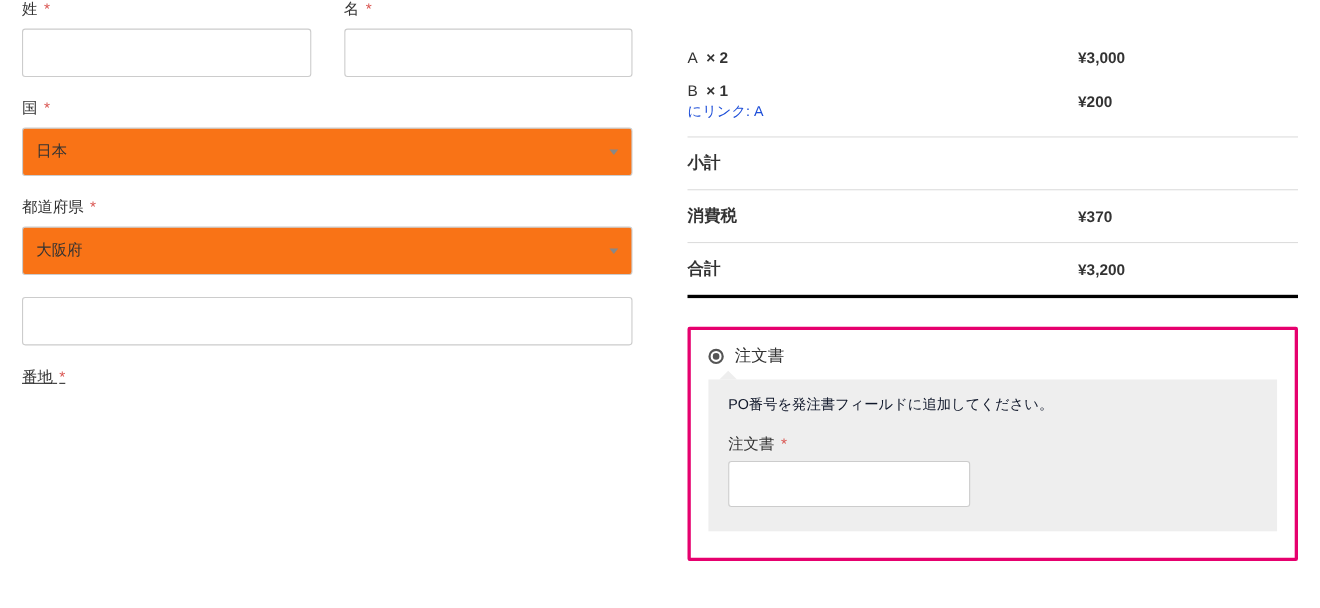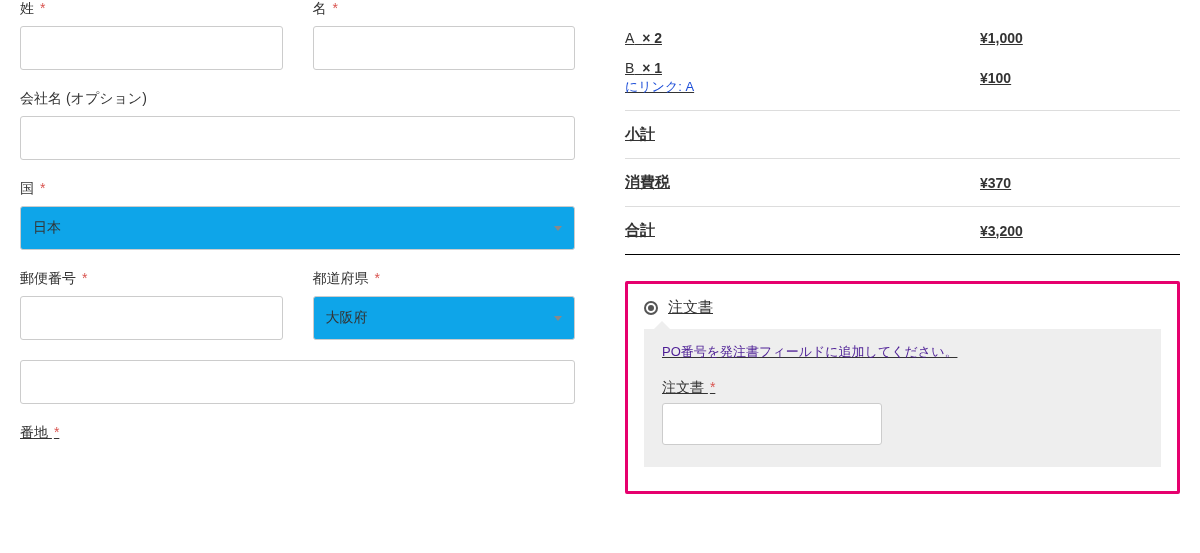--- a/index.html
+++ b/index.html
@@ -10,21 +10,21 @@
     background: #fff;
     padding: 0;
   }
   .wrap {
     display: flex;
     width: 1200px;
     gap: 50px;
     padding: 0 20px;
   }
   .col-left { width: 560px; }
-  .col-right { width: 560px; padding-top: 16px; text-decoration: underline; }
+  .col-right { width: 560px; padding-top: 30px; }
 
   
   .row { display: flex; gap: 30px; margin-bottom: 20px; }
   .field { flex: 1; }
   .field label, .label { display: block; font-size: 14px; color: #333; margin-bottom: 8px; }
   .req { color: #d9534f; margin-left: 2px; }
   input[type=text] {
     width: 100%;
     height: 44px;
     border: 1px solid #ccc;
@@ -33,21 +33,21 @@
     font-size: 14px;
     background: #fff;
   }
   .select {
     width: 100%;
     height: 44px;
     border: 1px solid #ccc;
     border-radius: 3px;
     padding: 0 12px;
     font-size: 14px;
-    background: #0ea5e9;
+    background: #f97316;
     display: flex;
     align-items: center;
     justify-content: space-between;
     cursor: pointer;
   }
   .chev {
     width: 0; height: 0;
     border-left: 4px solid transparent;
     border-right: 4px solid transparent;
     border-top: 5px solid #888;
@@ -95,21 +95,21 @@
     position: relative;
   }
   .paybox-arrow {
     position: absolute;
     top: -8px; left: 10px;
     width: 0; height: 0;
     border-left: 8px solid transparent;
     border-right: 8px solid transparent;
     border-bottom: 8px solid #eee;
   }
-  .paymsg { font-size: 13px; color: #4c1d95; margin-bottom: 18px; }
+  .paymsg { font-size: 13px; color: #0f172a; margin-bottom: 18px; }
   .pofield label { font-size: 14px; color: #333; display: block; margin-bottom: 6px; }
   .pofield input {
     width: 220px; height: 42px;
     border: 1px solid #ccc; border-radius: 3px; background: #fff;
     padding: 0 10px;
   }
 </style>
 </head>
 <body>
 
@@ -121,43 +121,33 @@
       <div class="field">
         <label><span>姓</span> <span class="req">*</span></label>
         <input type="text" style="">
       </div>
       <div class="field">
         <label><span>名</span> <span class="req">*</span></label>
         <input type="text" style="">
       </div>
     </div>
 
-    <div class="row">
-      <div class="field">
-        <label>会社名 (オプション)</label>
-        <input type="text" style="">
-      </div>
-    </div>
 
     <div class="row">
       <div class="field">
         <label><span>国</span> <span class="req">*</span></label>
         <div class="select">
           <span>日本</span>
           <span class="chev"></span>
         </div>
       </div>
     </div>
 
     <div class="row">
       <div class="field">
-        <label><span>郵便番号</span> <span class="req">*</span></label>
-        <input type="text" style="">
-      </div>
-      <div class="field">
         <label><span>都道府県</span> <span class="req">*</span></label>
         <div class="select">
           <span>大阪府</span>
           <span class="chev"></span>
         </div>
       </div>
     </div>
 
     <div class="row">
       <div class="field">
@@ -174,41 +164,41 @@
   </div>
 
   <div class="col-right">
 
     <div class="summary">
 
       <div class="summary-row">
         <div class="summary-left">
           <span class="itemname"><span>A</span>&nbsp;&nbsp;<span class="qty">× 2</span></span>
         </div>
-        <div class="summary-right">¥1,000</div>
+        <div class="summary-right">¥3,000</div>
       </div>
 
       <div class="summary-row" style="padding-top:0;">
         <div class="summary-left">
           <span class="itemname"><span>B</span>&nbsp;&nbsp;<span class="qty">× 1</span></span>
           <div class="linkline">にリンク: A</div>
         </div>
-        <div class="summary-right">¥100</div>
+        <div class="summary-right">¥200</div>
       </div>
 
       <div class="summary-row bordered">
         <div class="summary-left totlabel">小計</div>
       </div>
 
       <div class="summary-row bordered">
         <div class="summary-left totlabel">消費税</div>
         <div class="summary-right">¥370</div>
       </div>
 
-      <div class="summary-row bordered" style="border-bottom:1px solid #000000;">
+      <div class="summary-row bordered" style="border-bottom:3px solid #000000;">
         <div class="summary-left totlabel">合計</div>
         <div class="summary-right">¥3,200</div>
       </div>
 
     </div>
 
     <div class="payment">
       <div class="radiohead">
         <span class="radio">
             <span class="dot"></span>

